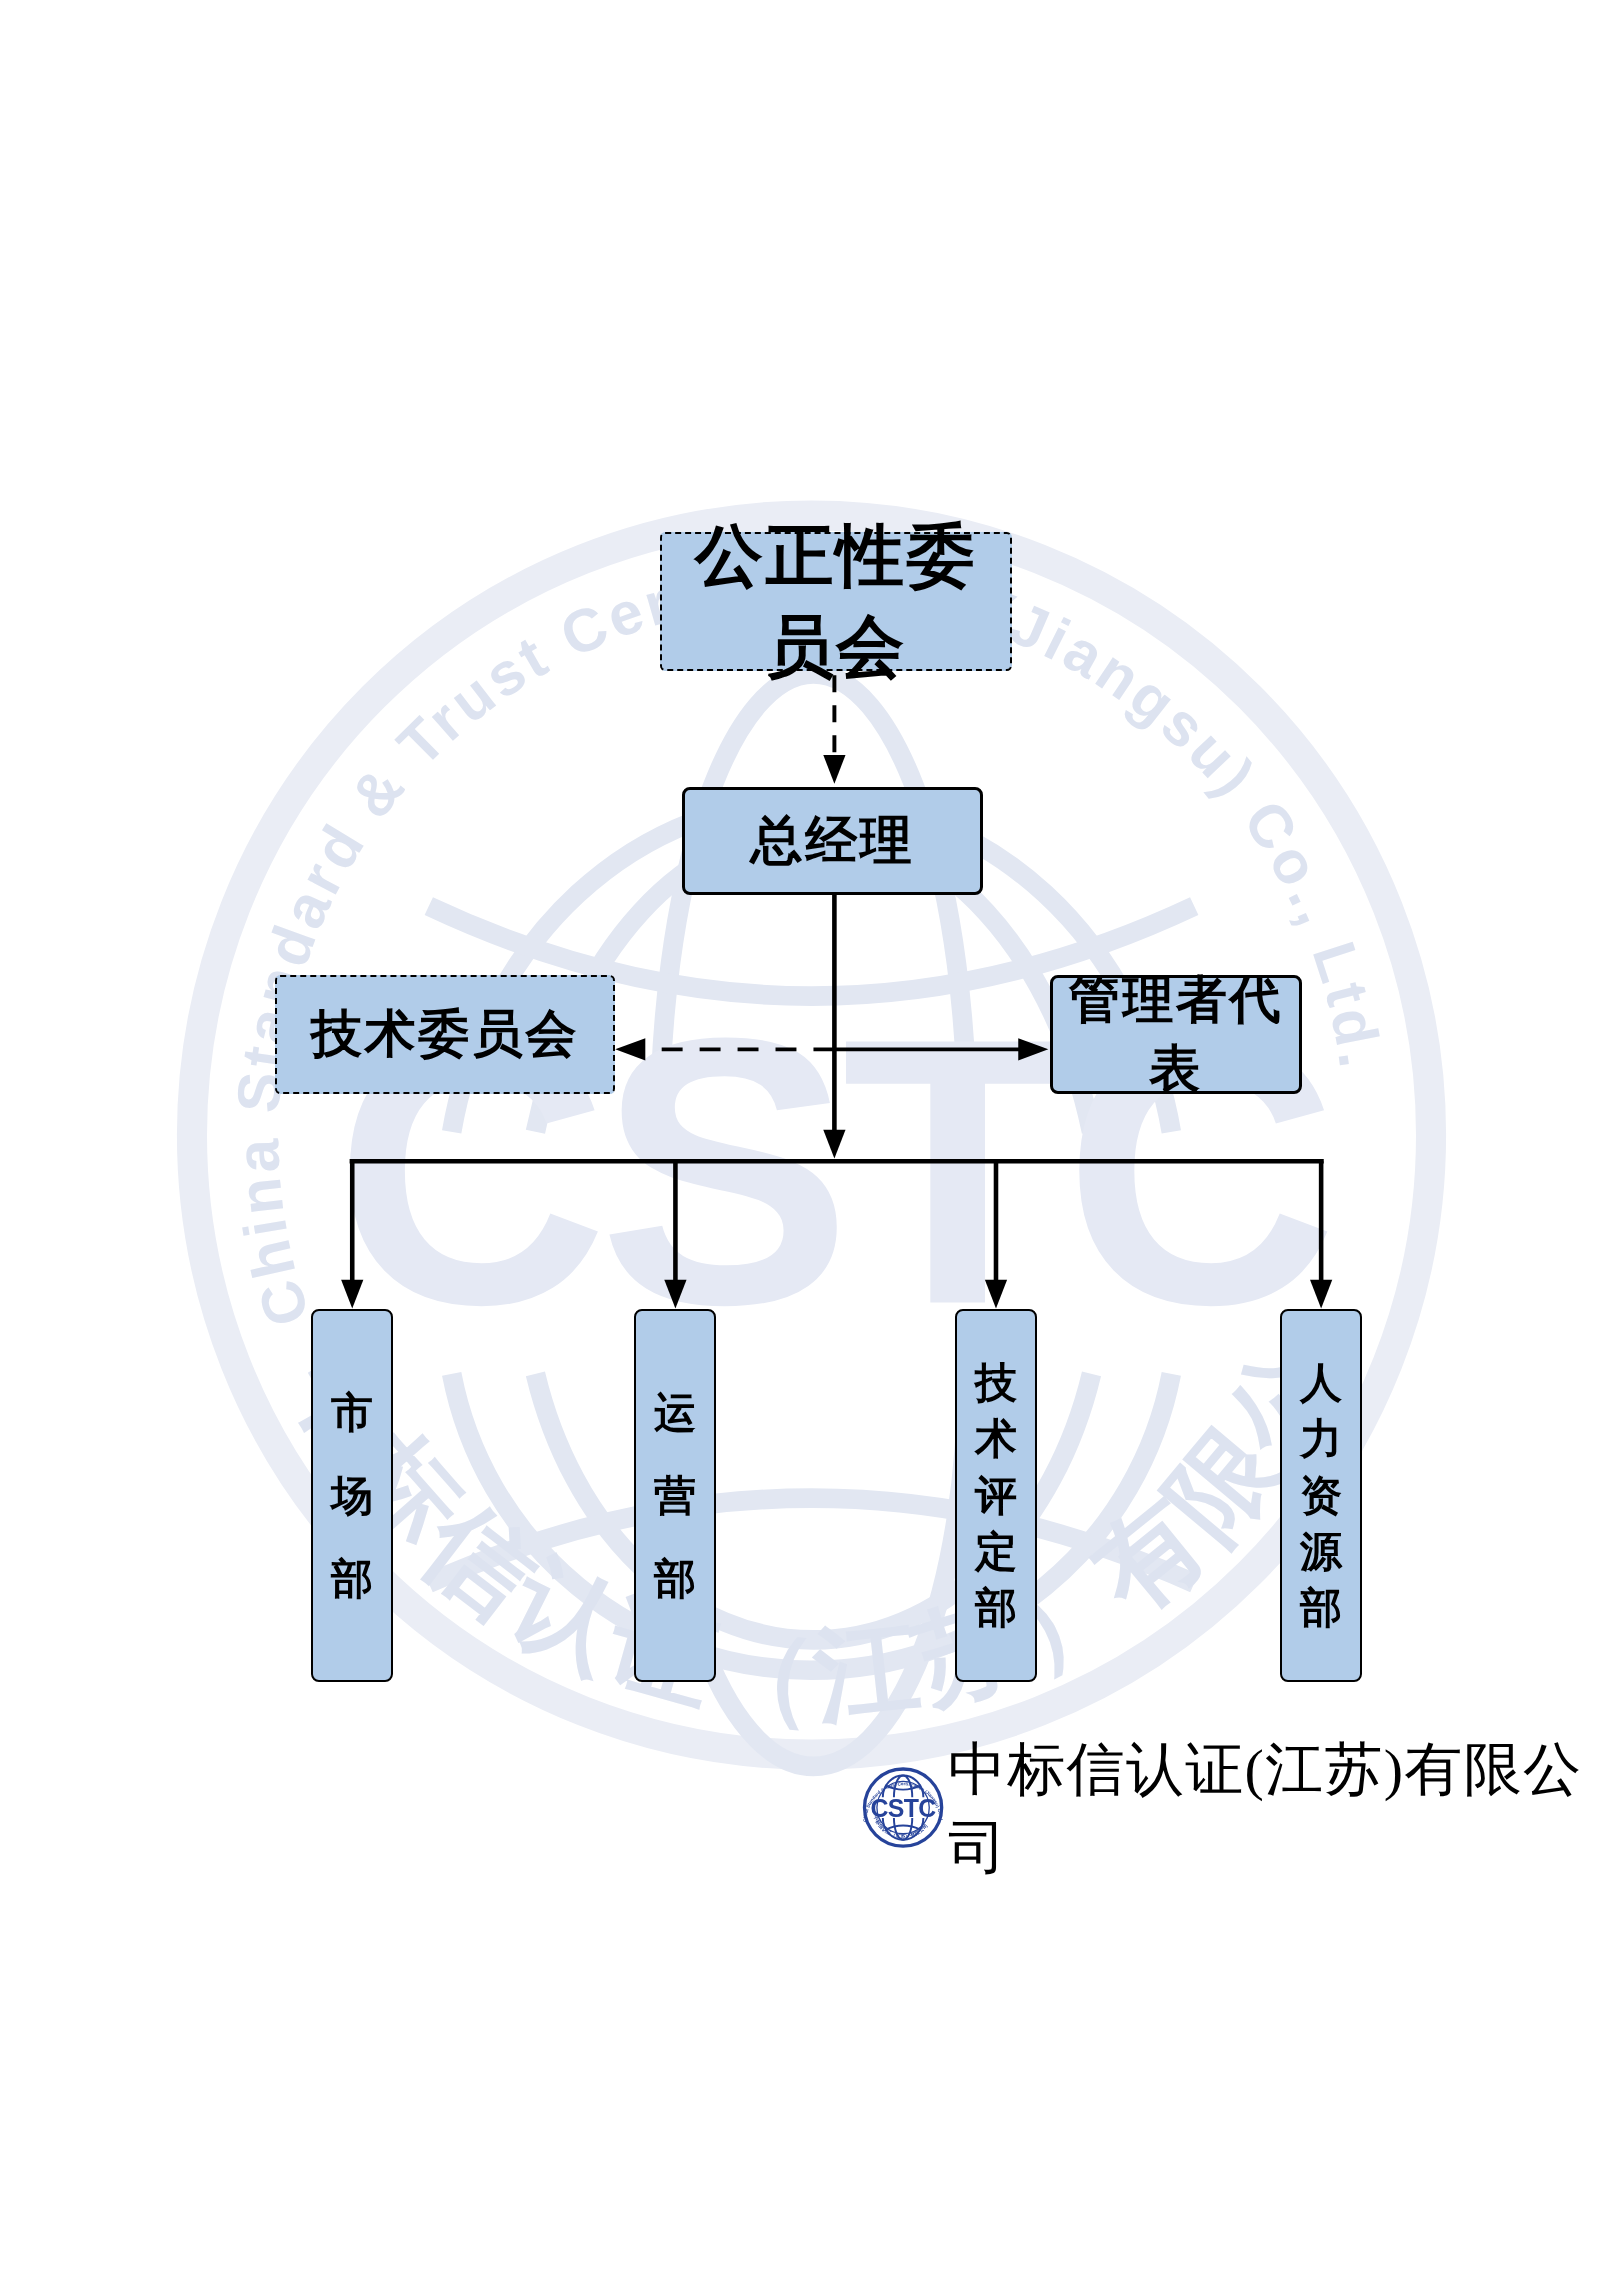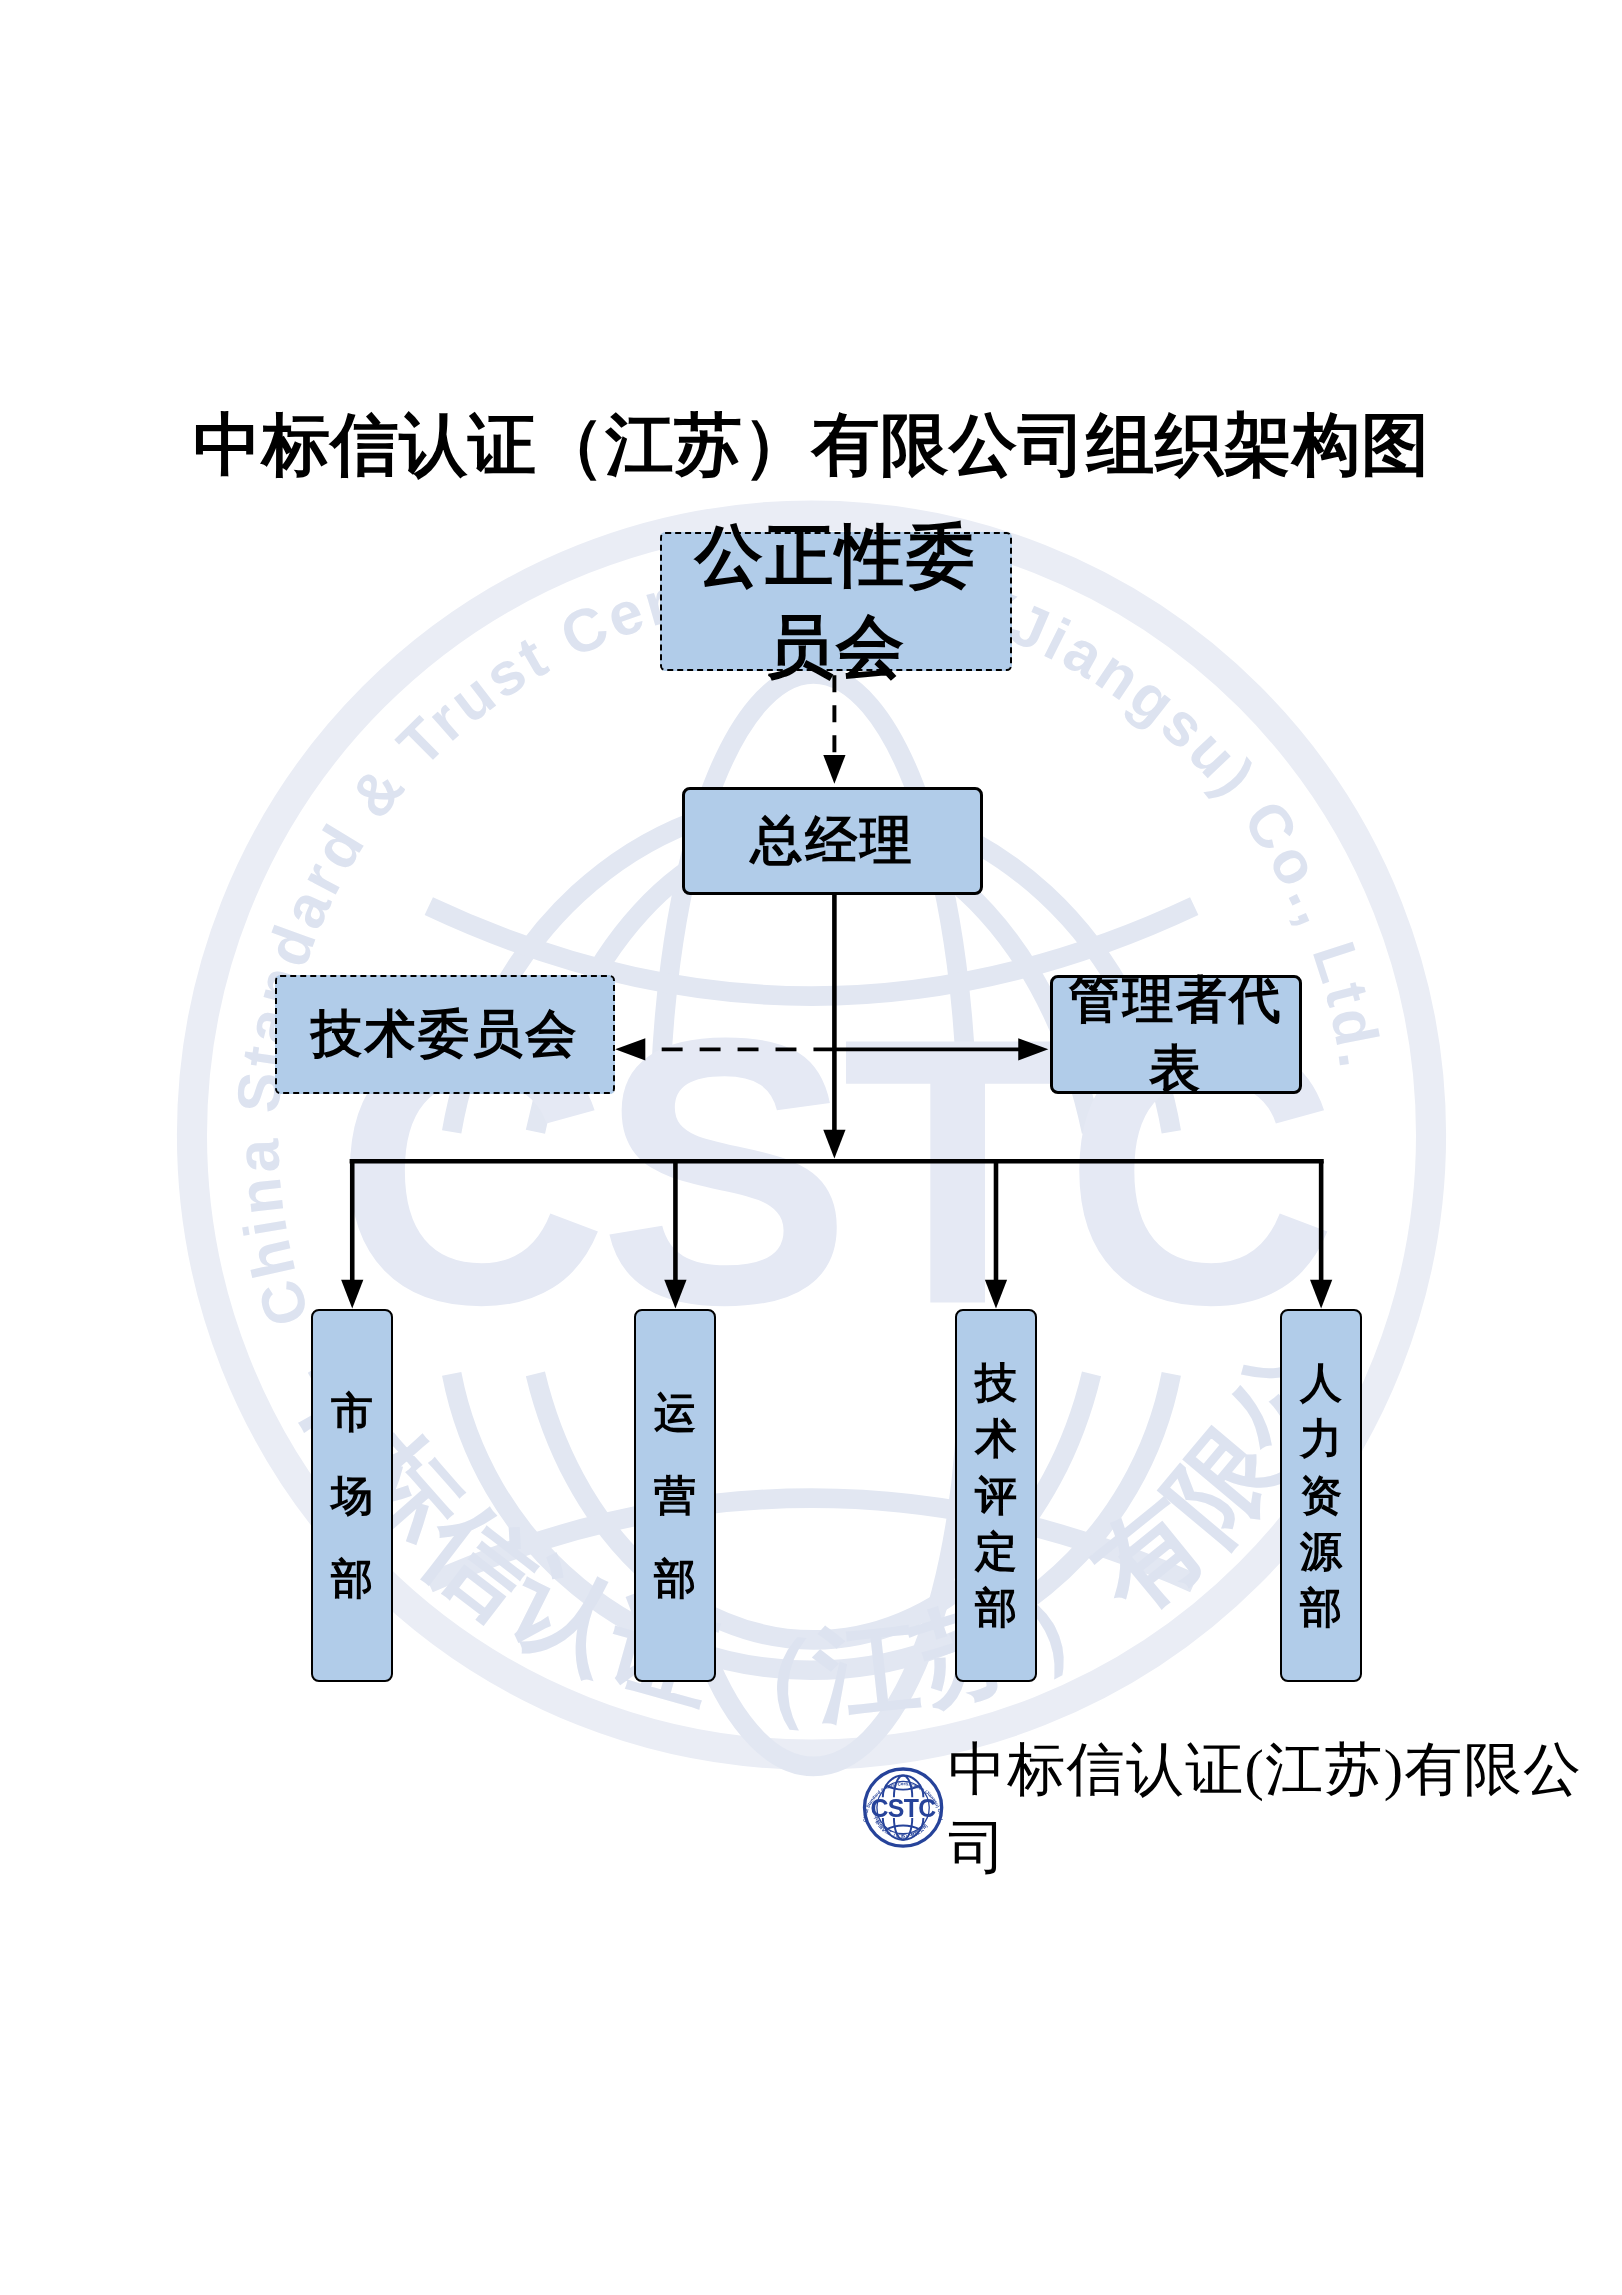--- a/index.html
+++ b/index.html
@@ -131,21 +131,20 @@
       <line x1="1522" y1="1775" x2="1522" y2="1958" stroke-width="7"></line>
       <line x1="2019" y1="1775" x2="2019" y2="1958" stroke-width="7"></line>
 
       <polygon points="538,2000 521,1956 555,1956" stroke="none"></polygon>
       <polygon points="1032,2000 1015,1956 1049,1956" stroke="none"></polygon>
       <polygon points="1522,2000 1505,1956 1539,1956" stroke="none"></polygon>
       <polygon points="2019,2000 2002,1956 2036,1956" stroke="none"></polygon>
     </g>
   </svg>
 
-  <div class="page-title">中标信认证（江苏）有限公司组织架构图</div>
 
   <div class="node dashed node-impartiality">
     <span>公正性委员会</span>
   </div>
 
   <div class="node node-gm">
     <span>总经理</span>
   </div>
 
   <div class="node dashed node-tech">

